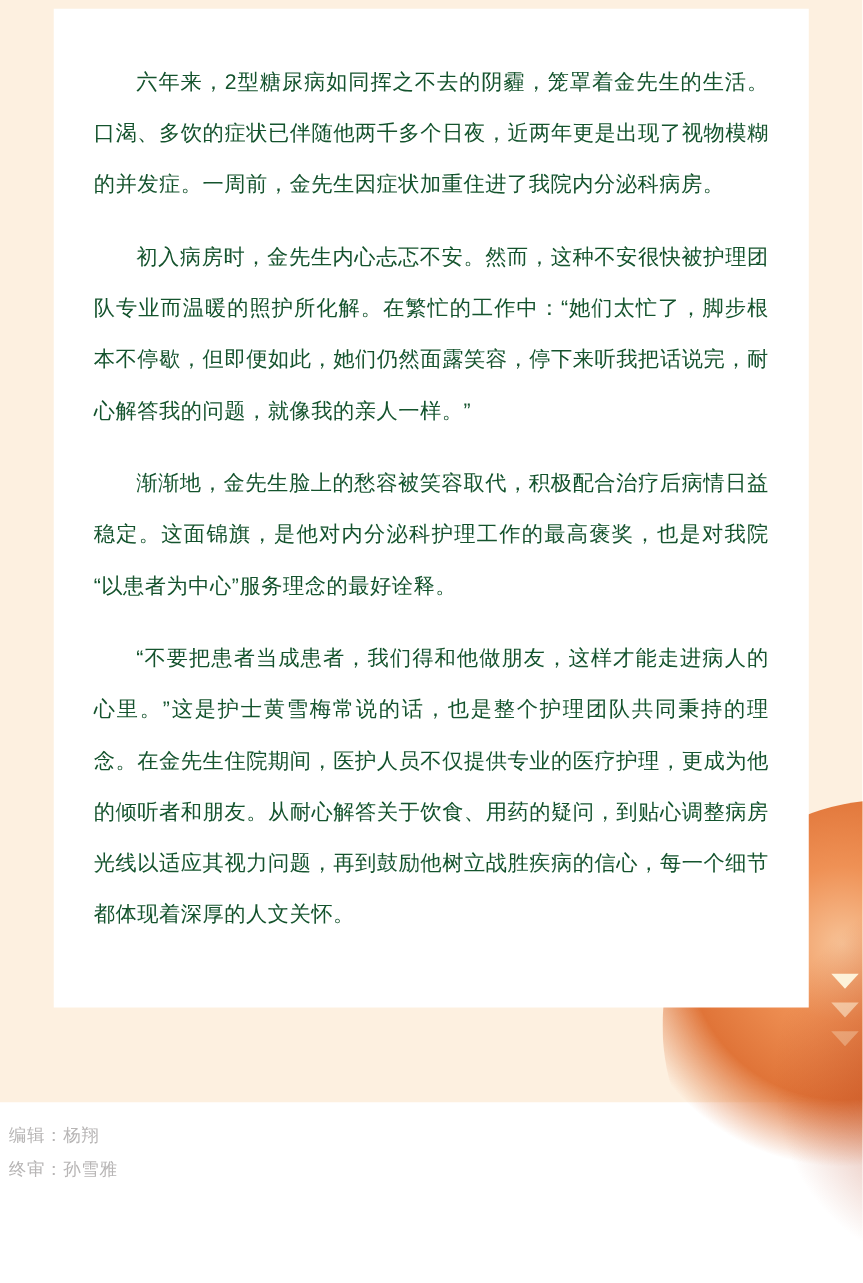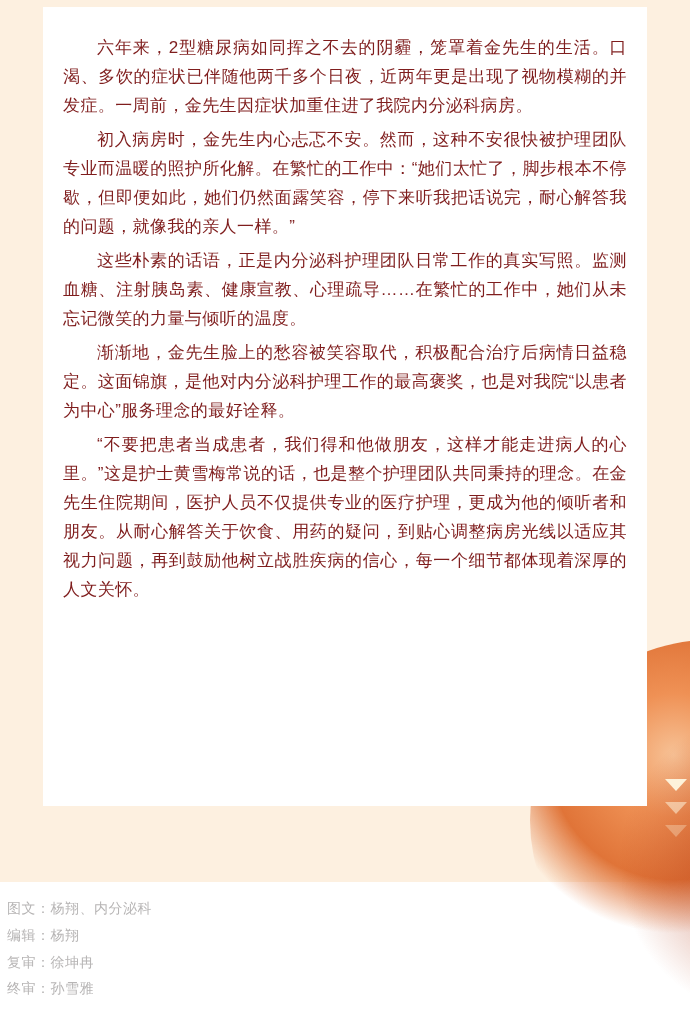--- a/index.html
+++ b/index.html
@@ -26,26 +26,26 @@
     position: absolute;
     left: 43px; top: 7px;
     width: 604px;
     height: 799px;
     background: #ffffff;
     box-sizing: border-box;
     padding: 21px 15px;
     z-index: 2;
   }
   .article-card p {
-    margin: 5px;
+    margin: 17px;
     text-indent: 2em;
     font-size: 17px;
-    line-height: 29px;
+    line-height: 41px;
     letter-spacing: 0.4px;
-    color: #7f1d1d;
+    color: #14532d;
     text-align: justify;
   }
 
   
   .blob {
     position: absolute;
     left: 530px; top: 640px;
     width: 360px; height: 360px;
     border-radius: 50%;
     background:
@@ -86,29 +86,26 @@
   }
 </style>
 </head>
 <body>
 
 <div class="peach-section"></div>
 
 <div class="article-card">
   <p>六年来，2型糖尿病如同挥之不去的阴霾，笼罩着金先生的生活。口渴、多饮的症状已伴随他两千多个日夜，近两年更是出现了视物模糊的并发症。一周前，金先生因症状加重住进了我院内分泌科病房。</p>
   <p>初入病房时，金先生内心忐忑不安。然而，这种不安很快被护理团队专业而温暖的照护所化解。在繁忙的工作中：“她们太忙了，脚步根本不停歇，但即便如此，她们仍然面露笑容，停下来听我把话说完，耐心解答我的问题，就像我的亲人一样。”</p>
-  <p>这些朴素的话语，正是内分泌科护理团队日常工作的真实写照。监测血糖、注射胰岛素、健康宣教、心理疏导……在繁忙的工作中，她们从未忘记微笑的力量与倾听的温度。</p>
   <p>渐渐地，金先生脸上的愁容被笑容取代，积极配合治疗后病情日益稳定。这面锦旗，是他对内分泌科护理工作的最高褒奖，也是对我院“以患者为中心”服务理念的最好诠释。</p>
   <p>“不要把患者当成患者，我们得和他做朋友，这样才能走进病人的心里。”这是护士黄雪梅常说的话，也是整个护理团队共同秉持的理念。在金先生住院期间，医护人员不仅提供专业的医疗护理，更成为他的倾听者和朋友。从耐心解答关于饮食、用药的疑问，到贴心调整病房光线以适应其视力问题，再到鼓励他树立战胜疾病的信心，每一个细节都体现着深厚的人文关怀。</p>
 </div>
 
 <div class="blob"></div>
 
 <div class="chevron c1"></div>
 <div class="chevron c2"></div>
 <div class="chevron c3"></div>
 
 <div class="credits">
-  <div class="credit-line">图文：杨翔、内分泌科</div>
   <div class="credit-line">编辑：杨翔</div>
-  <div class="credit-line">复审：徐坤冉</div>
   <div class="credit-line">终审：孙雪雅</div>
 </div>
 
 </body></html>

